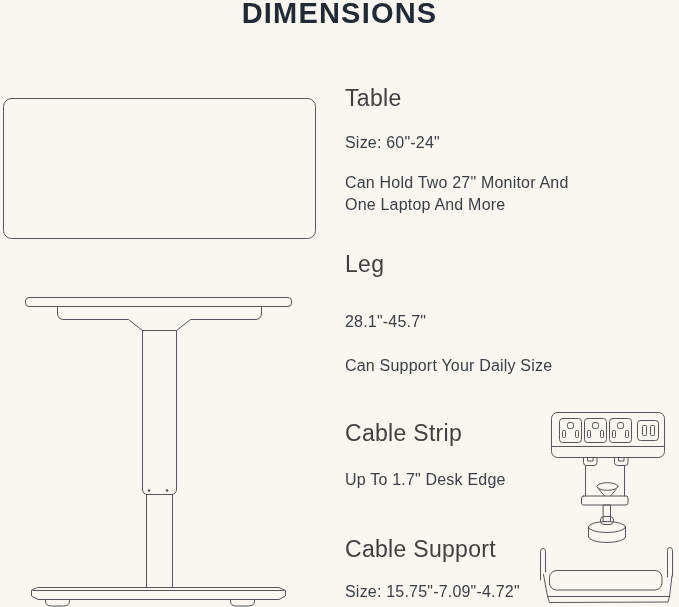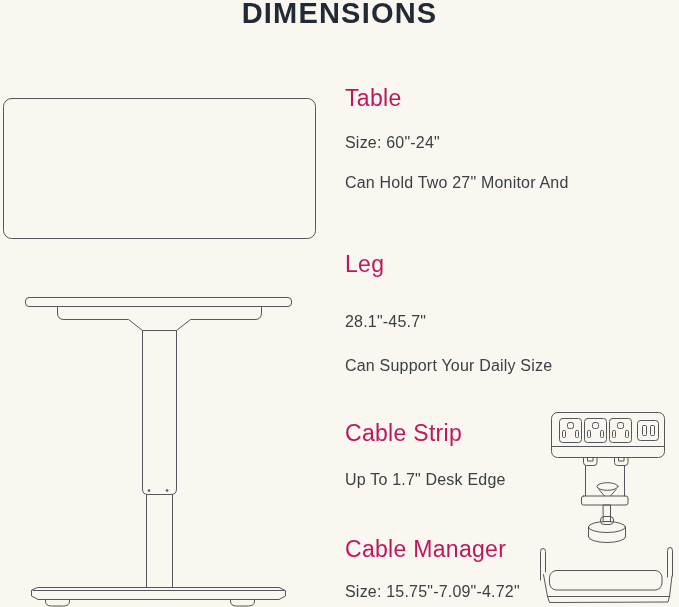--- a/index.html
+++ b/index.html
@@ -9,21 +9,21 @@
     font-family:"Liberation Sans",sans-serif;
   }
   .artwork{position:absolute;left:0;top:0;pointer-events:none;}
   .line{stroke:#54575b;stroke-width:1;fill:none;stroke-linecap:round;stroke-linejoin:round;}
   .dot{fill:#54575b;stroke:none;}
   .title{
     position:absolute;top:-3px;left:0;width:679px;margin:0;text-align:center;
     font-size:29px;font-weight:700;letter-spacing:1.2px;color:#222b35;line-height:32px;
   }
   .h{position:absolute;left:345px;margin:0;font-size:23px;font-weight:400;
-     color:#be185d;letter-spacing:.3px;line-height:27px;white-space:nowrap;}
+     color:#404040;letter-spacing:.3px;line-height:27px;white-space:nowrap;}
   .b{position:absolute;left:345px;margin:0;font-size:16px;font-weight:400;
      color:#3b4046;letter-spacing:.2px;line-height:22px;white-space:nowrap;}
   .h-table{top:85px}
   .b-table-size{top:132px}
   .b-table-cap{top:172px}
   .h-leg{top:251px}
   .b-leg-height{top:289px}
   .b-leg-note{top:355px}
   .h-power{top:420px}
   .b-power-note{top:469px}
@@ -103,23 +103,23 @@
     <rect class="line" x="549.5" y="570.5" width="112.5" height="19.5" rx="7"></rect>
     <path class="line" d="M543.5,574.5 L547.5,596.5 L669.5,596.5 L672,576"></path>
     <path class="line" d="M547.5,596.5 L549.5,602.5 L668,602 L669.5,596.5"></path>
   </g>
 </svg>
 
 <h1 class="title">DIMENSIONS</h1>
 
 <h2 class="h h-table">Table</h2>
 <p class="b b-table-size">Size: 60"-24"</p>
-<p class="b b-table-cap"><span>Can Hold Two 27" Monitor And</span><br></p>
+<p class="b b-table-cap"><span>Can Hold Two 27" Monitor And</span><br><span>One Laptop And More</span></p>
 
 <h2 class="h h-leg">Leg</h2>
 <p class="b b-leg-height"><br><span>28.1"-45.7"</span></p>
 <p class="b b-leg-note">Can Support Your Daily Size</p>
 
 <h2 class="h h-power">Cable Strip</h2>
 <p class="b b-power-note">Up To 1.7" Desk Edge</p>
 
-<h2 class="h h-cable">Cable Manager</h2>
+<h2 class="h h-cable">Cable Support</h2>
 <p class="b b-cable-size">Size: 15.75"-7.09"-4.72"</p>
 
 </body></html>

